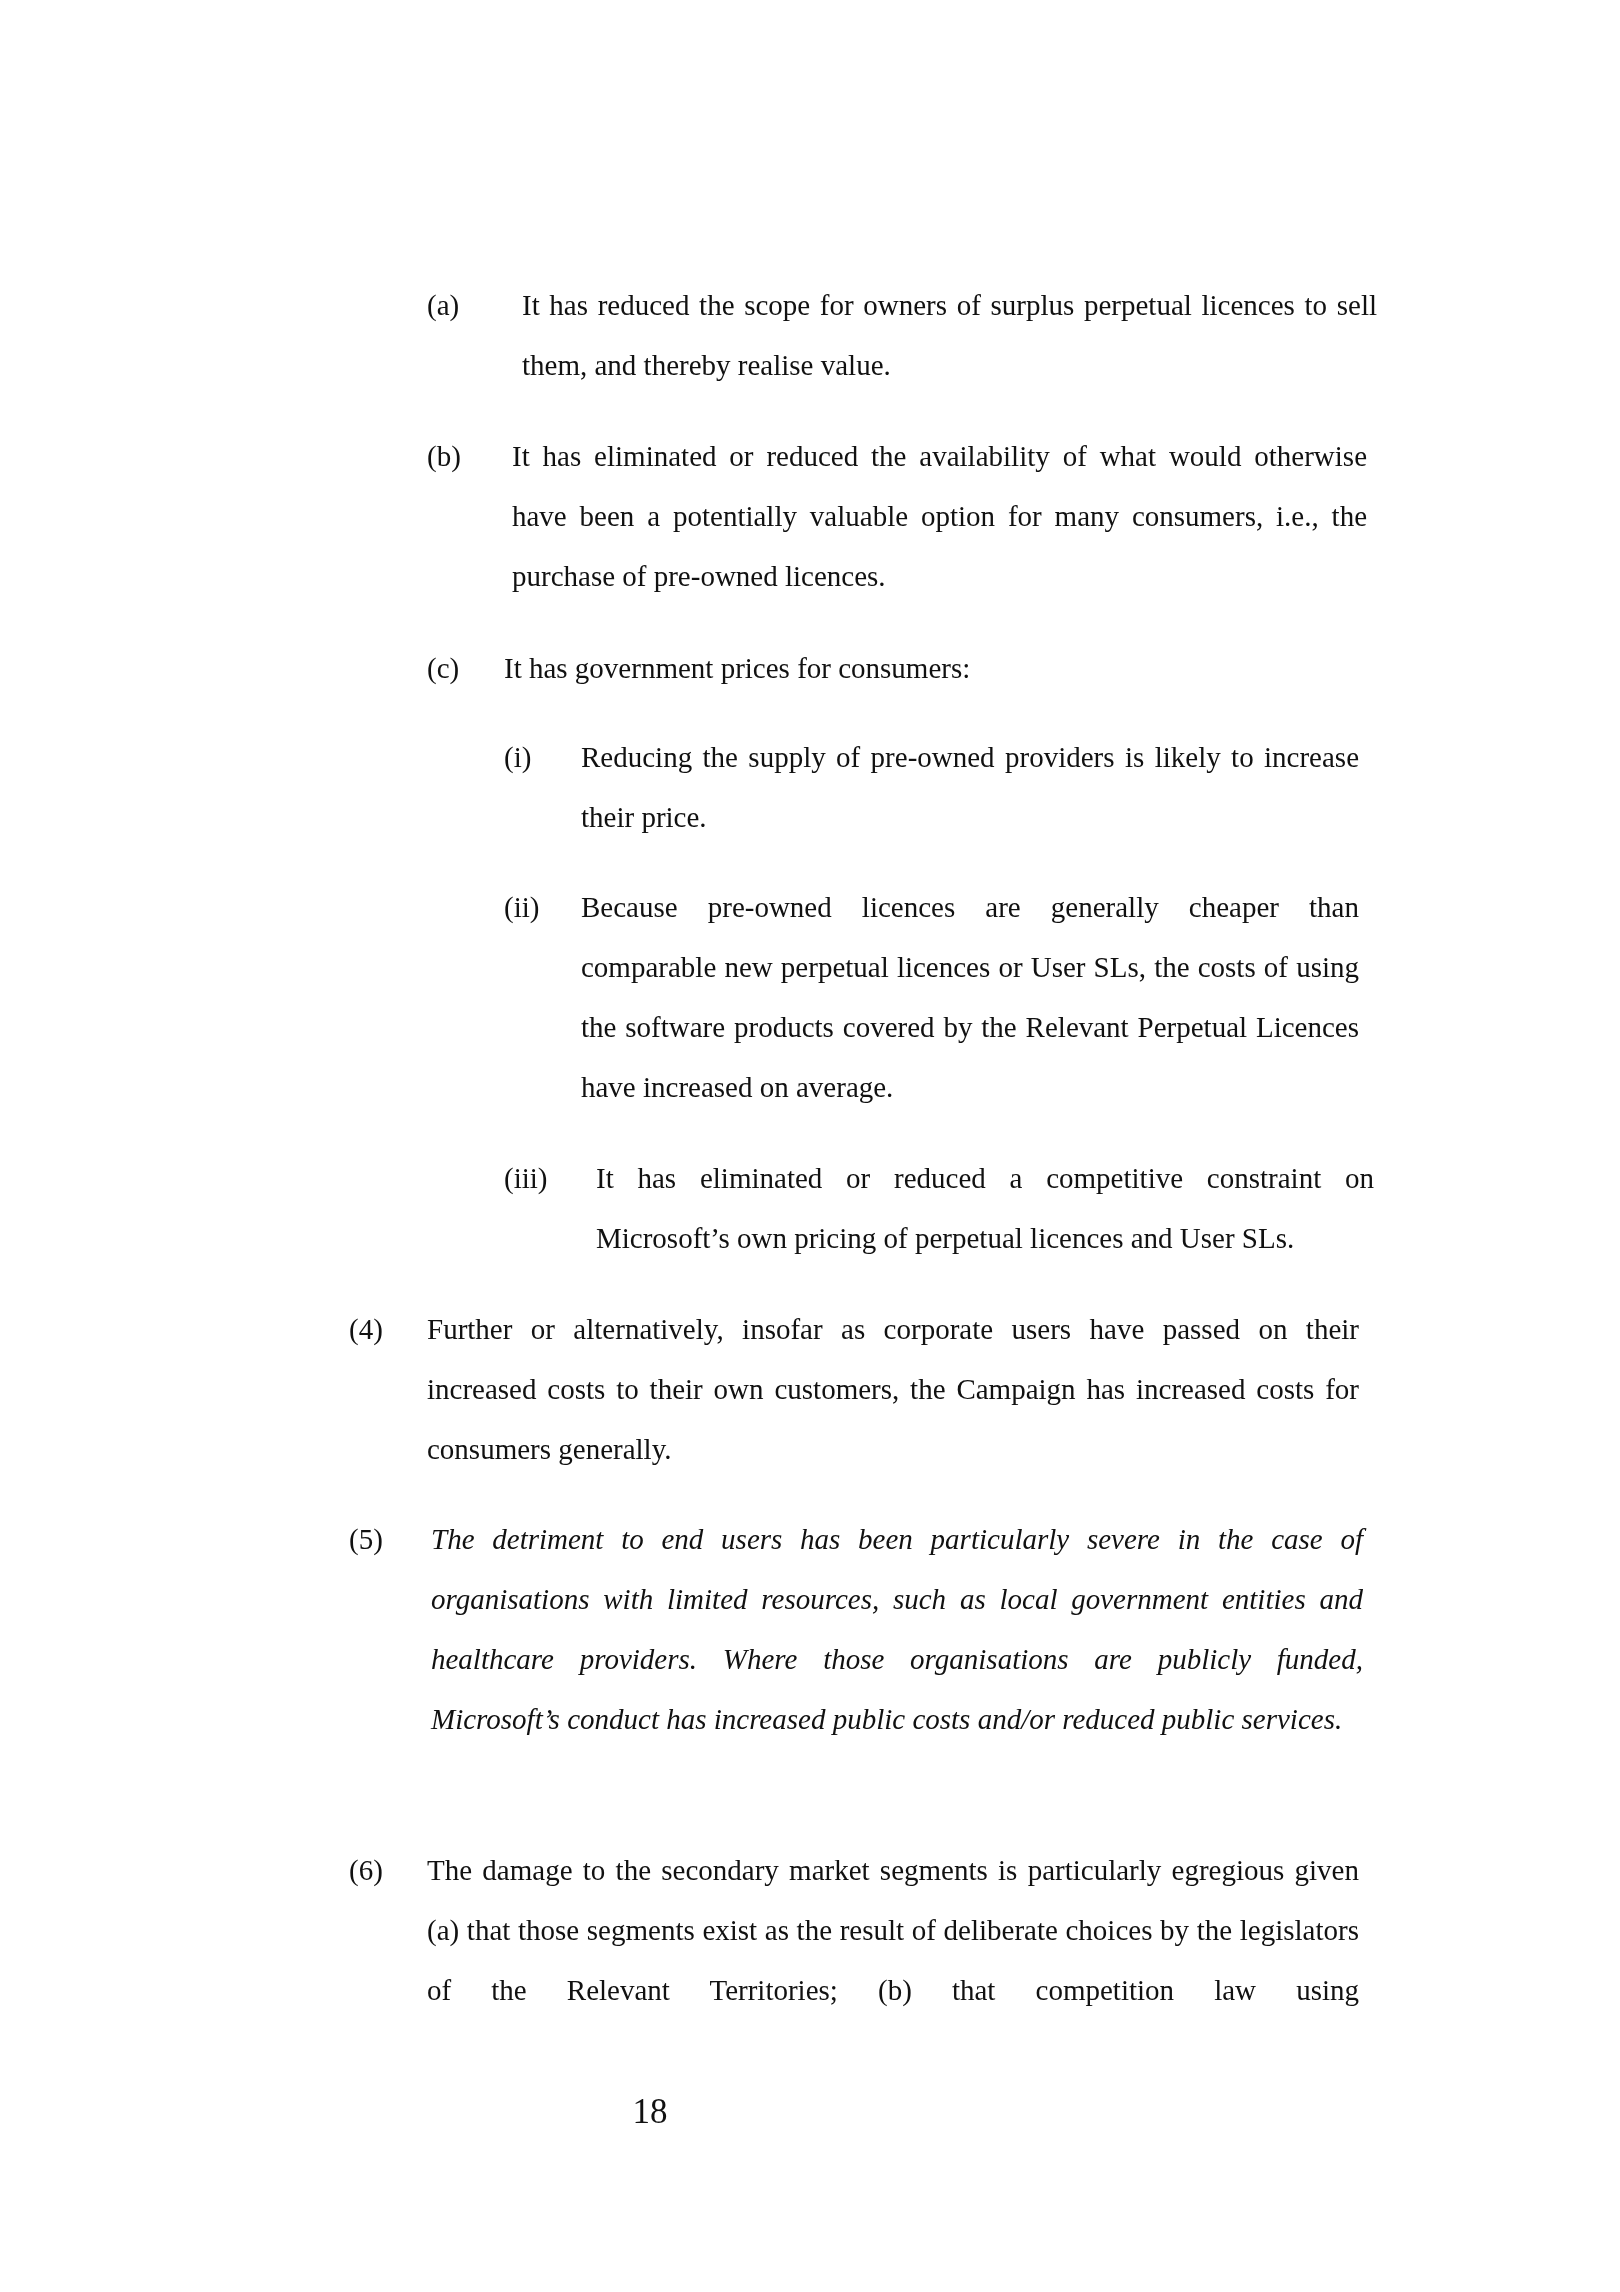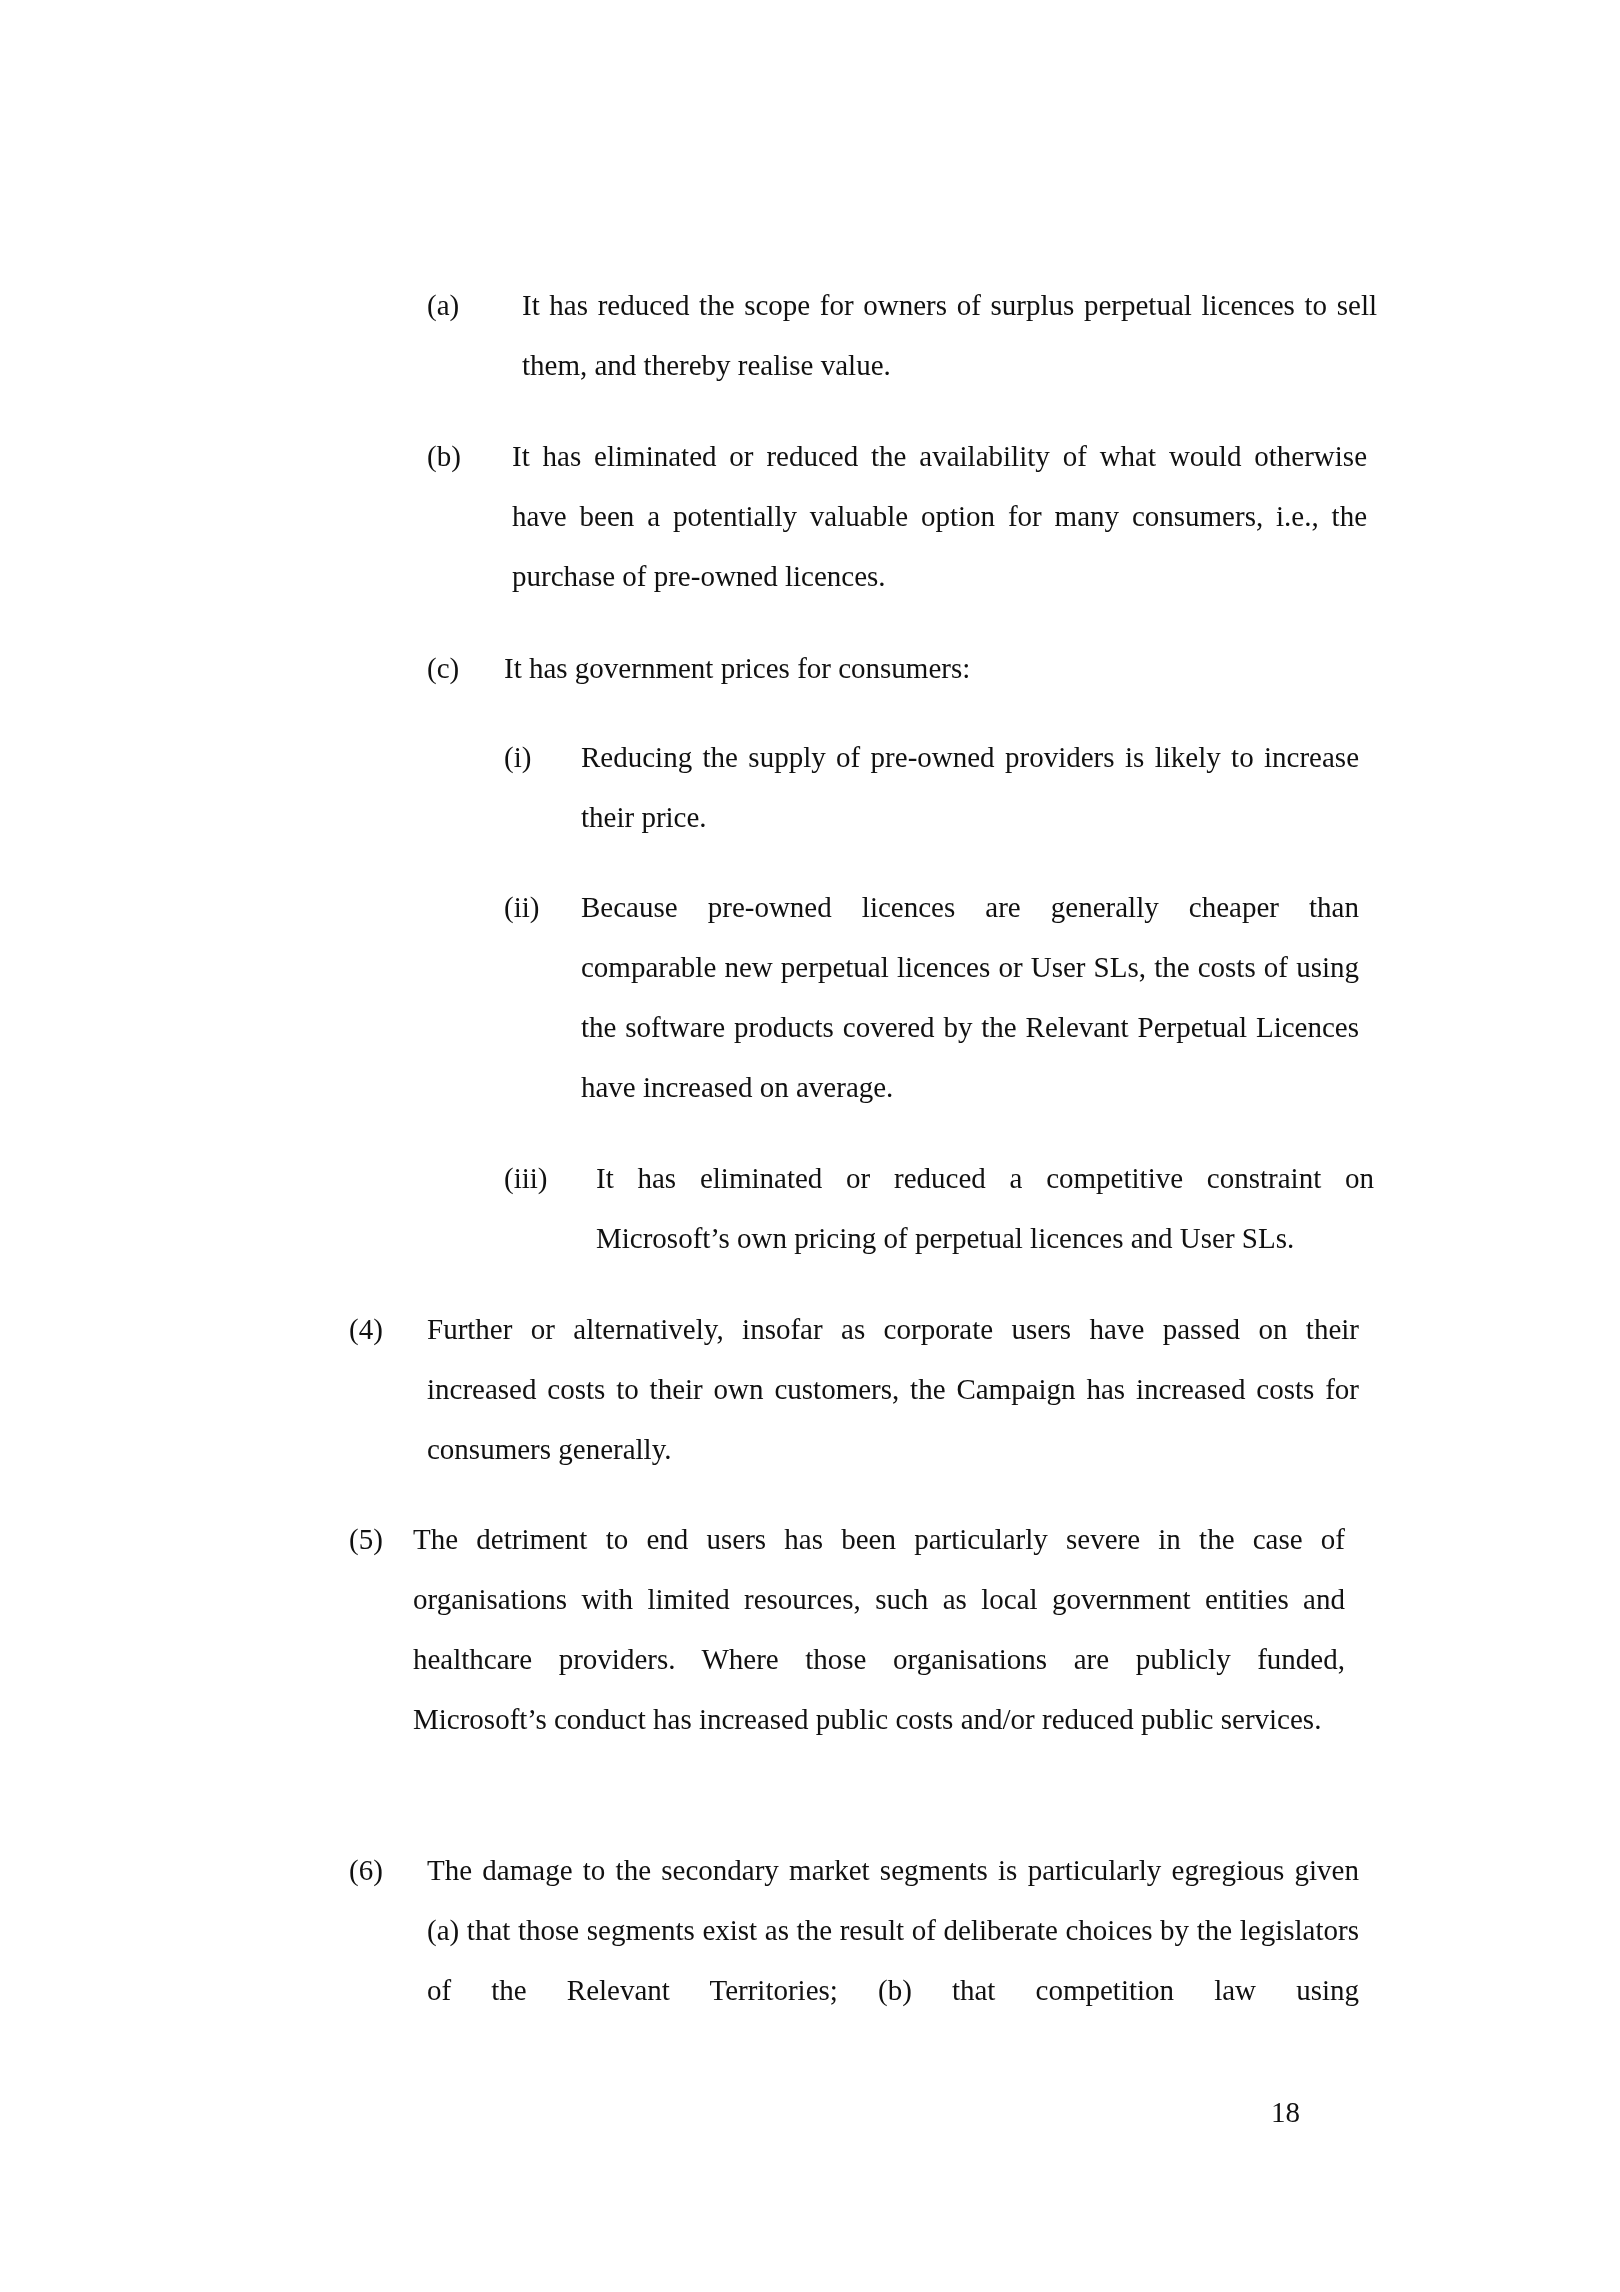--- a/index.html
+++ b/index.html
@@ -1,21 +1,21 @@
 <!DOCTYPE html>
 <html><head>
 <meta charset="utf-8">
 <style>
   html, body { margin: 0; padding: 0; background: #ffffff; }
   body { width: 1620px; height: 2293px; position: relative; overflow: hidden;
          font-family: "Liberation Serif", "DejaVu Serif", serif; color: #111111; }
   .blk { position: absolute; font-size: 29px; line-height: 60px; }
   .lbl { position: absolute; left: 0; top: 0; white-space: nowrap; }
   .txt { position: absolute; top: 0; text-align: justify; text-align-last: left; }
-  .pagenum { position: absolute; left: 0; width: 1300px; text-align: right; font-size: 29px; line-height: 60px; }
+  .pagenum { position: absolute; left: 0; width: 1300px; text-align: center; font-size: 35px; line-height: 60px; }
 </style>
 </head>
 <body>
 
 <div>
 
   <div class="blk" style="left:427px; top:275px; width:932px;">
     <span class="lbl">(a)</span>
     <div class="txt" style="left:95px; width:855px;">It has reduced the scope for owners of surplus perpetual licences to sell them, and thereby realise value.</div>
   </div>
@@ -45,21 +45,21 @@
     <div class="txt" style="left:92px; width:778px;">It has eliminated or reduced a competitive constraint on Microsoft’s own pricing of perpetual licences and User SLs.</div>
   </div>
 
   <div class="blk" style="left:349px; top:1299px; width:1011px;">
     <span class="lbl">(4)</span>
     <div class="txt" style="left:78px; width:932px;">Further or alternatively, insofar as corporate users have passed on their increased costs to their own customers, the Campaign has increased costs for consumers generally.</div>
   </div>
 
   <div class="blk" style="left:349px; top:1509px; width:1011px;">
     <span class="lbl">(5)</span>
-    <div class="txt" style="left:64px; width:932px;">The detriment to end users has been particularly severe in the case of organisations with limited resources, such as local government entities and healthcare providers. Where those organisations are publicly funded, Microsoft’s conduct has increased public costs and/or reduced public services.</div>
+    <div class="txt" style="left:82px; width:932px;font-style:italic;">The detriment to end users has been particularly severe in the case of organisations with limited resources, such as local government entities and healthcare providers. Where those organisations are publicly funded, Microsoft’s conduct has increased public costs and/or reduced public services.</div>
   </div>
 
   <div class="blk" style="left:349px; top:1840px; width:1011px;">
     <span class="lbl">(6)</span>
     <div class="txt" style="left:78px; width:932px; text-align-last: justify;">The damage to the secondary market segments is particularly egregious given (a) that those segments exist as the result of deliberate choices by the legislators of the Relevant Territories; (b) that competition law using</div>
   </div>
 
   <div class="pagenum" style="top:2082px;">18</div>
 
 </div>

